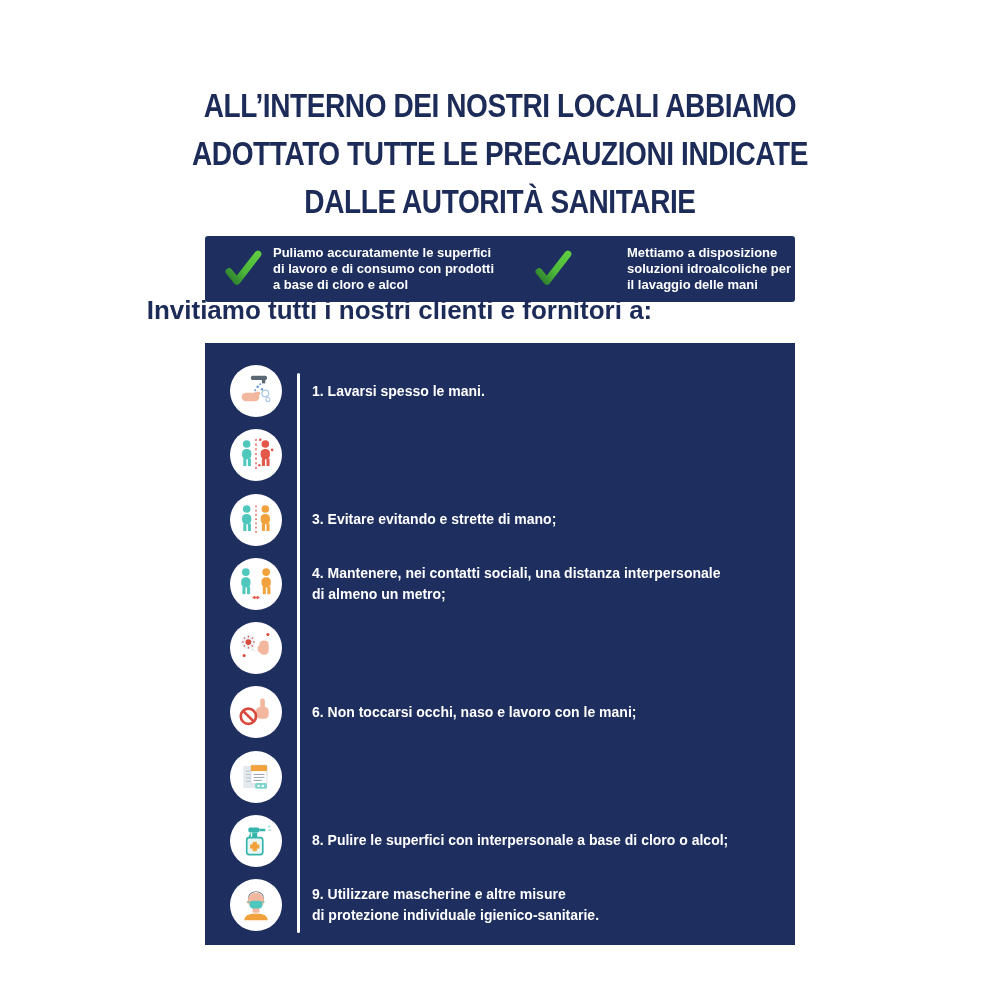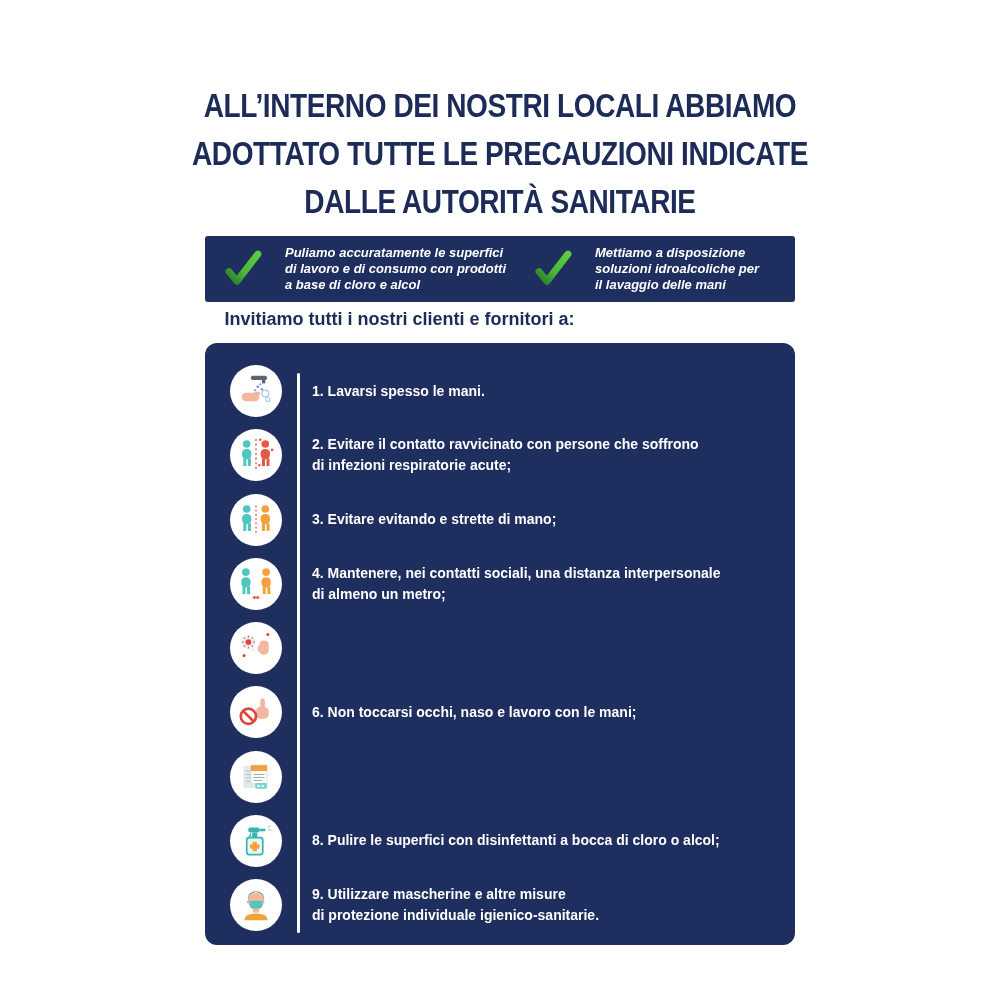--- a/index.html
+++ b/index.html
@@ -10,32 +10,32 @@
   .title{position:absolute;top:60px;left:0;width:1000px;text-align:center;
          color:#1c2b57;font-weight:bold;font-size:33px;line-height:48px;
          letter-spacing:-0.5px;transform:scaleX(0.85);transform-origin:50% 50%;}
   .title-line{display:block;}
 
   
   .banner{position:absolute;left:205px;top:236px;width:590px;height:66px;
           background:#1d2e5f;border-radius:3px;display:flex;align-items:center;}
   .banner-item{display:flex;align-items:center;}
   .banner-item.first{width:327px;padding-left:17px;box-sizing:border-box;}
-  .banner-item.second{flex:1;padding-left:0;}
+  .banner-item.second{flex:1;padding-left:0;gap:44px;}
   .check{width:42px;height:42px;flex:0 0 42px;margin-right:9px;}
   .banner-text{color:#ffffff;font-weight:bold;font-size:13px;line-height:16px;
-               white-space:pre-line;margin:12px;font-style:italic;}
-
-  
-  .subtitle{position:absolute;top:309px;left:0;width:799px;text-align:center;
-            color:#1c2b57;font-weight:bold;font-size:18px;margin:0;}
+               white-space:pre-line;margin:0;}
+
+  
+  .subtitle{position:absolute;top:295px;left:0;width:799px;text-align:center;
+            color:#1c2b57;font-weight:bold;font-size:26px;margin:0;}
 
   
   .panel{position:absolute;left:205px;top:343px;width:590px;height:602px;
-         background:#1d2e5f;border-radius:12px;box-sizing:border-box;
+         background:#1d2e5f;border-radius:0;box-sizing:border-box;
          padding:22px 0 14px 0;display:flex;flex-direction:column;
          justify-content:space-between;}
   .v-divider{position:absolute;left:92px;top:30px;bottom:12px;width:3px;
              background:#ffffff;border-radius:2px;}
   .g-row{display:flex;align-items:center;min-height:52px;padding-left:25px;}
   .icon-circle{width:52px;height:52px;flex:0 0 52px;border-radius:50%;
                background:#ffffff;display:flex;align-items:center;justify-content:center;}
   .icon-circle svg{width:44px;height:44px;display:block;}
   .g-text{margin:0 10px 0 30px;color:#ffffff;font-weight:bold;
           font-size:14px;line-height:21px;}
@@ -111,22 +111,20 @@
           <line x1="26" y1="7" x2="26" y2="43" stroke="#e4584a" stroke-width="1.6" stroke-dasharray="2.5 3"></line>
           <circle cx="37" cy="13" r="4.5" fill="#e4584a"></circle>
           <rect x="31.5" y="19" width="11" height="12" rx="5" fill="#e4584a"></rect>
           <rect x="33" y="30" width="3.6" height="9" fill="#e4584a"></rect>
             <rect x="38.4" y="30" width="3.6" height="9" fill="#e4584a"></rect>
           <circle cx="31" cy="8" r="1.6" fill="#e4584a"></circle>
             <circle cx="45" cy="20" r="1.6" fill="#e4584a"></circle>
             <circle cx="30" cy="38" r="1.4" fill="#e4584a"></circle>
         </svg>
       </span>
-      <p class="g-text"><span>2.</span> <span class="txt">Evitare il contatto ravvicinato con persone che soffrono
-di infezioni respiratorie acute;</span></p>
     </div>
 
     <div class="g-row">
       <span class="icon-circle">
         <svg viewBox="0 0 52 52">
           <circle cx="15" cy="13" r="4.5" fill="#4fc7bd"></circle>
           <rect x="9.5" y="19" width="11" height="12" rx="5" fill="#4fc7bd"></rect>
           <rect x="11" y="30" width="3.6" height="9" fill="#4fc7bd"></rect>
             <rect x="16.4" y="30" width="3.6" height="9" fill="#4fc7bd"></rect>
           <line x1="26" y1="9" x2="26" y2="41" stroke="#e4584a" stroke-width="1.6" stroke-dasharray="2 3"></line>
@@ -226,21 +224,21 @@
           <rect x="22" y="27" width="5" height="11" fill="#f2a23c"></rect>
           <rect x="19" y="30" width="11" height="5" fill="#f2a23c"></rect>
           <rect x="21.5" y="16" width="6" height="6" fill="#35b5ab"></rect>
           <rect x="17" y="10" width="13" height="6" rx="2" fill="#35b5ab"></rect>
           <rect x="30" y="11.5" width="7" height="3" fill="#35b5ab"></rect>
           <path d="M20 16 l-3 5 h3 z" fill="#35b5ab"></path>
           <line x1="40" y1="10" x2="43" y2="8" stroke="#9fd9d3" stroke-width="1.5"></line>
           <line x1="40.5" y1="13" x2="44" y2="13" stroke="#9fd9d3" stroke-width="1.5"></line>
         </svg>
       </span>
-      <p class="g-text"><span>8.</span> <span class="txt">Pulire le superfici con disinfettanti a bocca di cloro o alcol;</span></p>
+      <p class="g-text"><span>8.</span> <span class="txt">Pulire le superfici con interpersonale a base di cloro o alcol;</span></p>
     </div>
 
     <div class="g-row">
       <span class="icon-circle">
         <svg viewBox="0 0 52 52">
           <path d="M12 44 q0 -8 14 -8 q14 0 14 8 z" fill="#f2a23c"></path>
           <rect x="22" y="28" width="8" height="7" fill="#f2b79e"></rect>
           <circle cx="26" cy="21" r="9.5" fill="#f2b79e"></circle>
           <path d="M16.5 20 a9.5 9.5 0 0 1 19 0 l0 -3 q-2 -7 -9.5 -7 q-7.5 0 -9.5 7 z" fill="#3a3f4a"></path>
           <path d="M16.5 21 q-2 0 -1.5 3 l2.5 0 z" fill="#f2b79e"></path>

